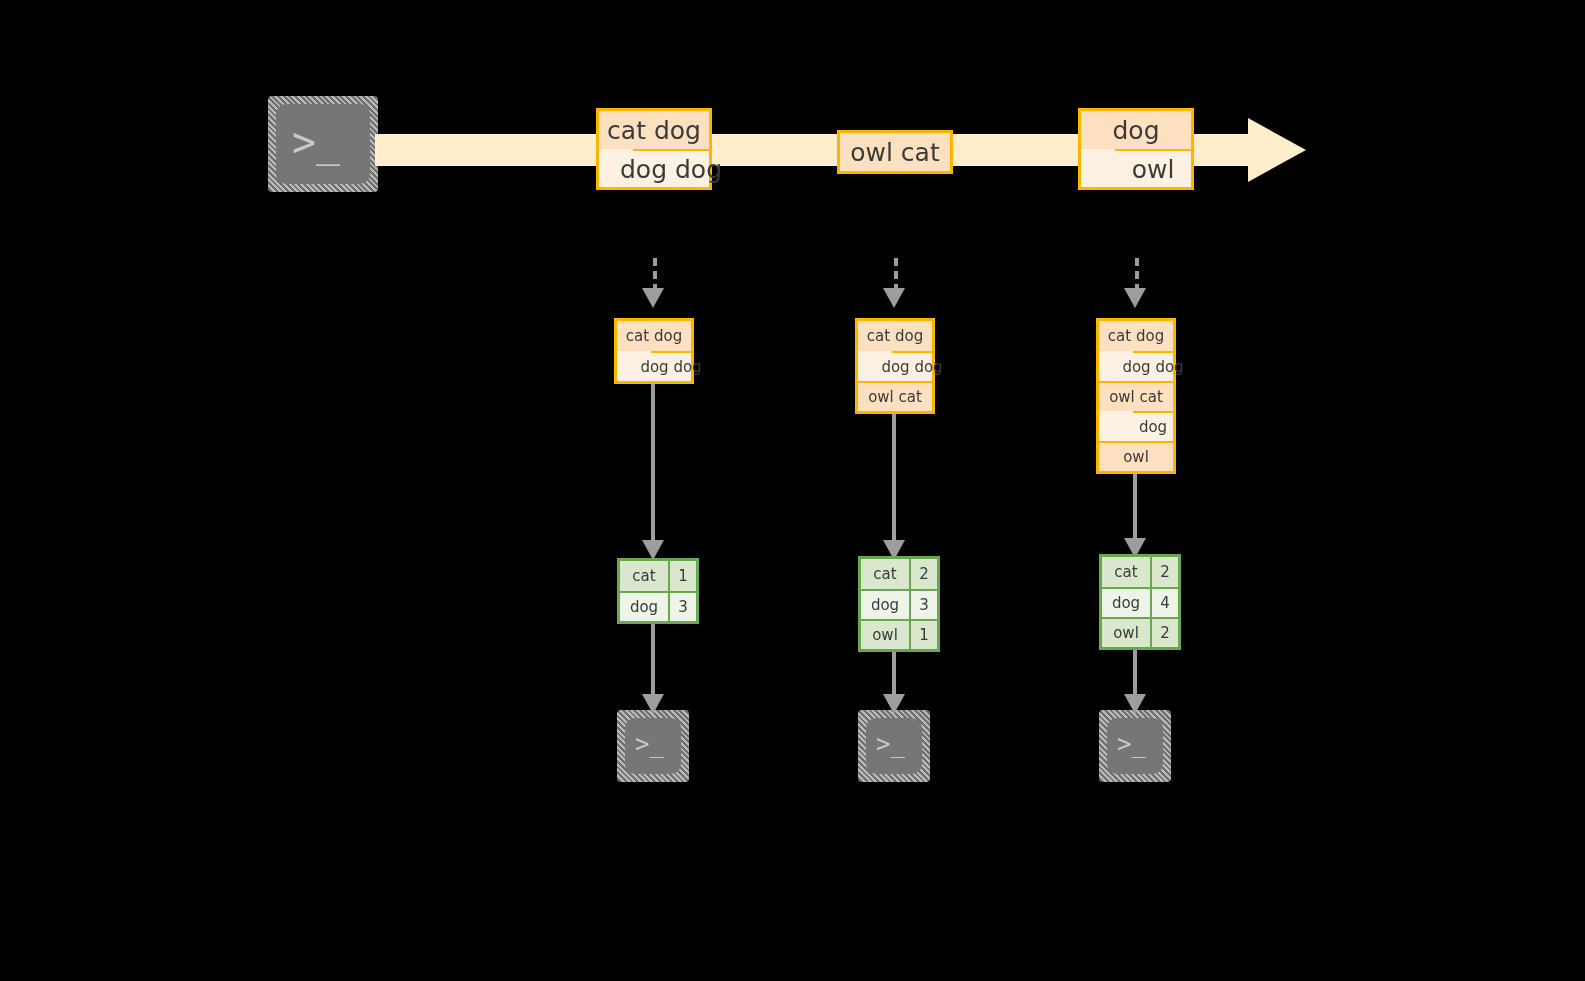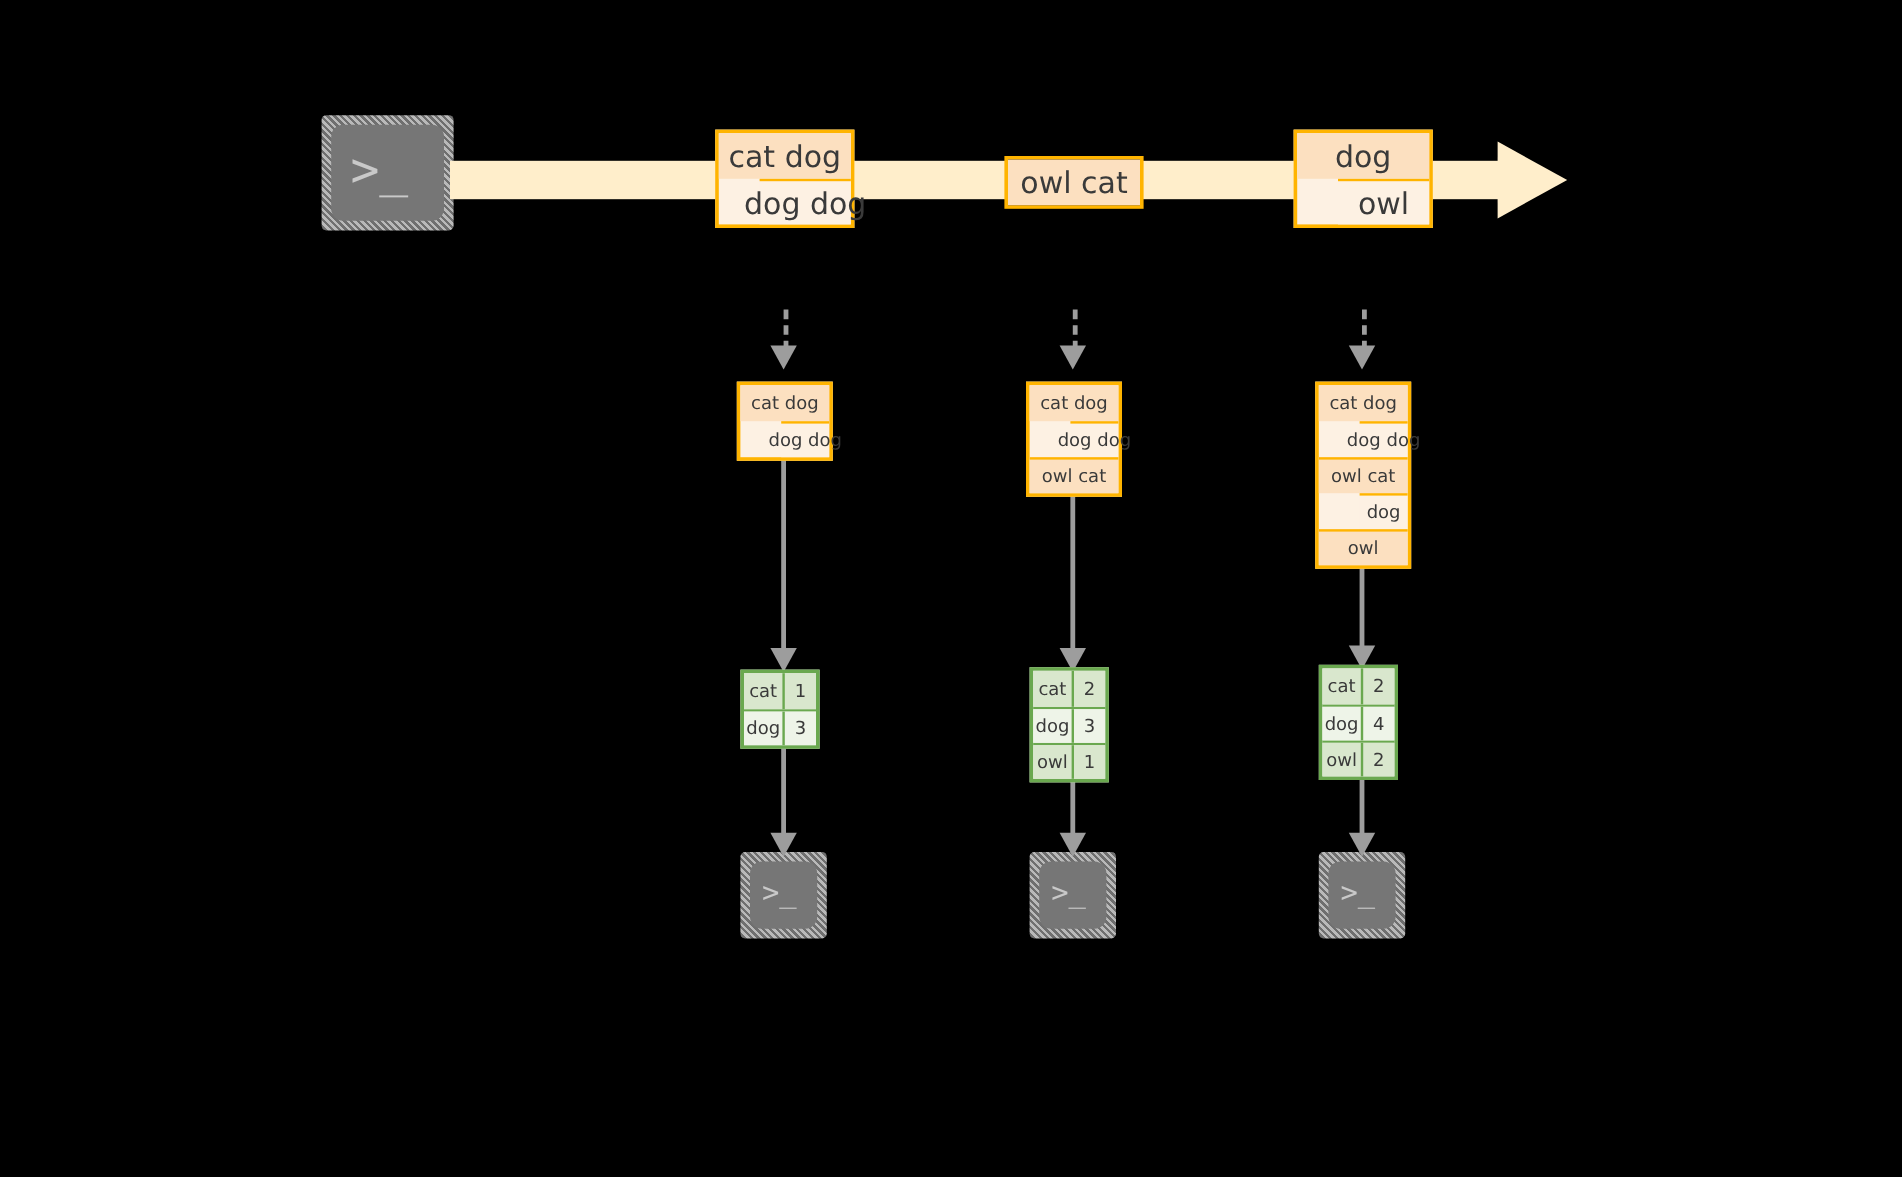--- a/index.html
+++ b/index.html
@@ -115,21 +115,21 @@
     border-top: 2px solid #6aa84f;
   }
   .result .k, .result .v {
     box-sizing: border-box;
     display: flex;
     align-items: center;
     justify-content: center;
     font-size: 15px;
     color: #3a3a3a;
   }
-  .result .k { width: 32px; }
+  .result .k { width: 48px; }
   .result .v { width: 28px; border-left: 2px solid #6aa84f; }
   .row.dark .k, .row.dark .v  { background: #d9e7cd; }
   .row.light .k, .row.light .v { background: #eef4e8; }
 
   
   .vline {
     position: absolute;
     width: 4px;
     background: #9d9d9d;
     z-index: 1;

